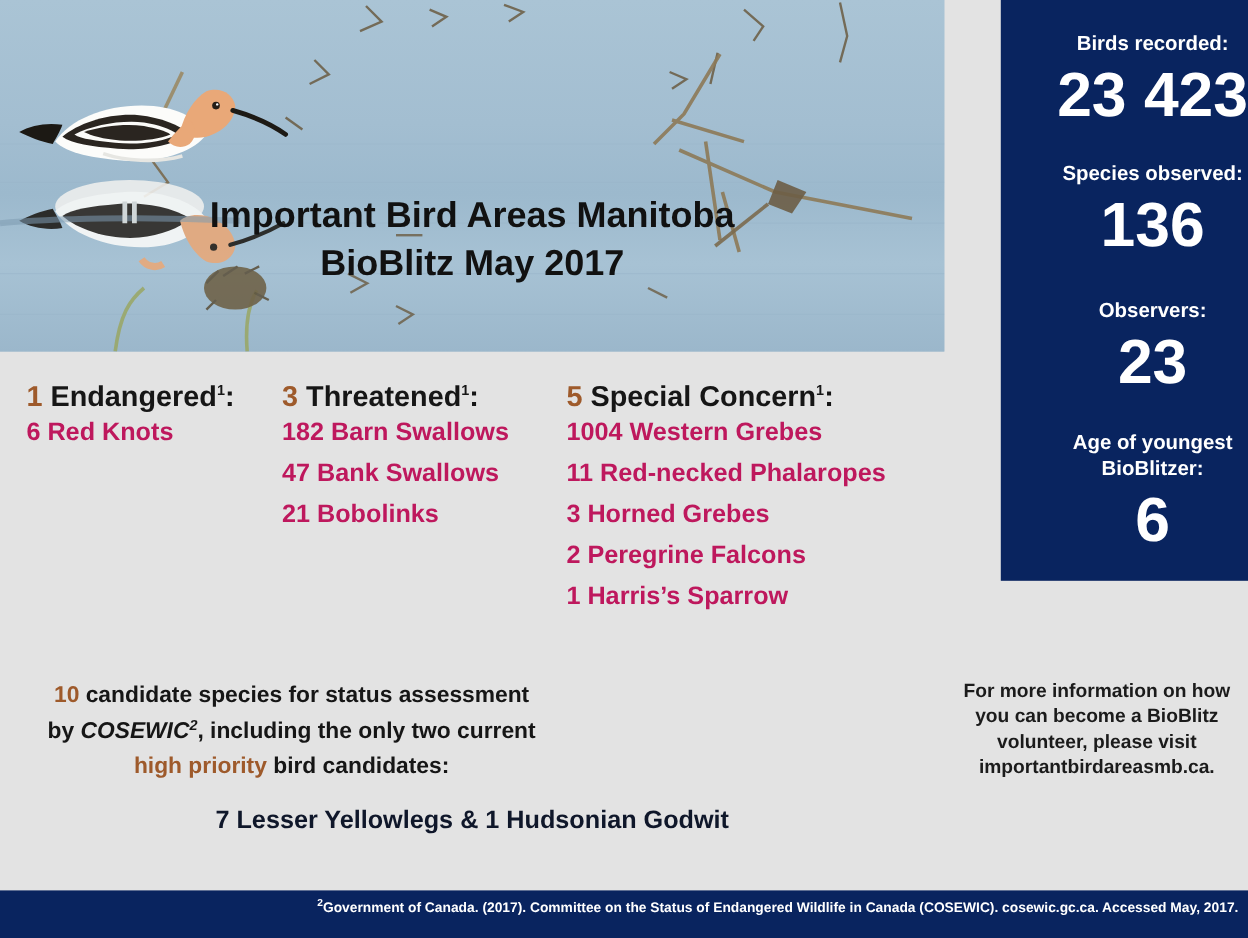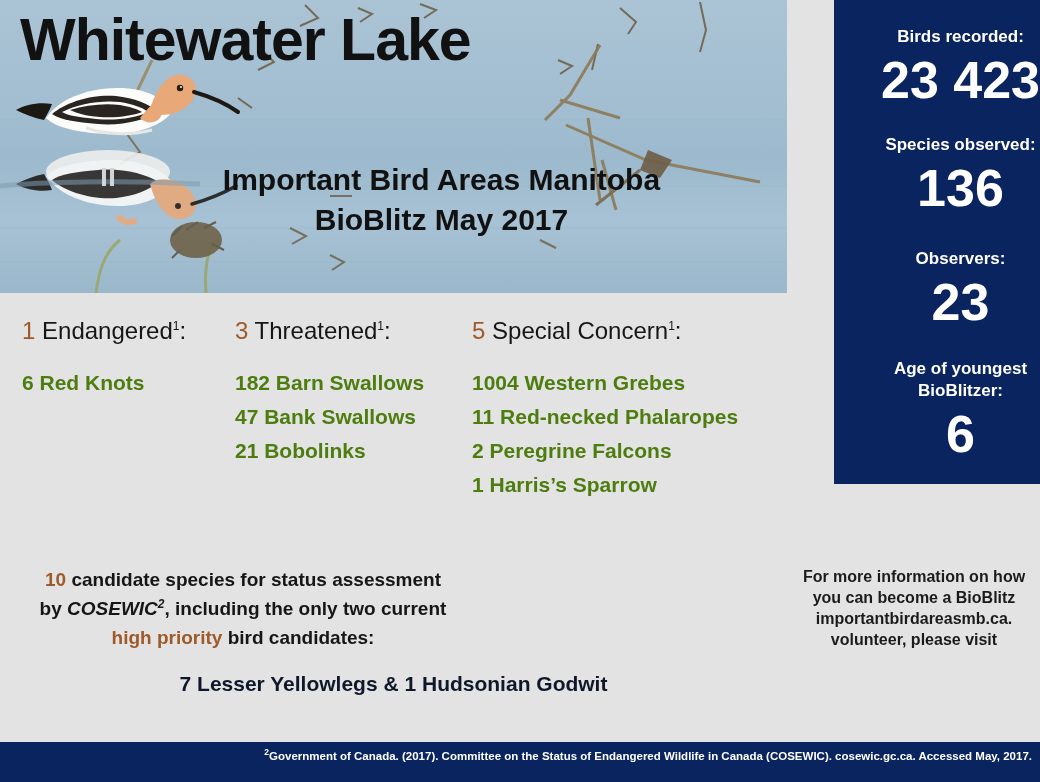--- a/index.html
+++ b/index.html
@@ -23,21 +23,20 @@
     position:absolute;left:20px;top:10px;
     font-size:59px;font-weight:bold;color:#111;
     letter-spacing:-1px;line-height:1.05;
     white-space:nowrap;
   }
   .title-sub{
     position:absolute;left:0;top:160px;width:787px;
     text-align:center;
     font-size:30px;font-weight:bold;color:#111;
     line-height:1.33;
-    margin-left:48px;
   }
   .title-sub .l2{display:block;}
 
   
   .stats{
     position:absolute;left:834px;top:0;width:253px;height:484px;
     background:#09245f;
     color:#fff;text-align:center;
     box-sizing:border-box;
     padding-top:26px;
@@ -57,27 +56,27 @@
   }
   .info-blurb span{display:block;}
 
   
   .cols{position:absolute;left:0;top:318px;width:787px;height:240px;}
   .col{position:absolute;top:0;}
   .col-a{left:22px;width:205px;}
   .col-b{left:235px;width:230px;}
   .col-c{left:472px;width:310px;}
   .col-head{
-    font-size:24px;font-weight:normal;color:#161616;
-    white-space:nowrap;line-height:1.1;margin-bottom:22px;
+    font-size:24px;font-weight:bold;color:#161616;
+    white-space:nowrap;line-height:1.1;
   }
   .col-head .num{color:#9e5a2b;}
   .col-head sup{font-size:12px;vertical-align:super;}
   .sp-item{
-    font-size:21px;font-weight:bold;color:#4d7c0f;
+    font-size:21px;font-weight:bold;color:#be185d;
     line-height:1.62;white-space:nowrap;
   }
 
   
   .cosewic{
     position:absolute;left:18px;top:566px;width:450px;
     text-align:center;font-size:19px;font-weight:bold;color:#161616;
     line-height:1.52;
   }
   .cosewic .accent{color:#9e5a2b;}
@@ -204,21 +203,20 @@
 
         <circle cx="180" cy="88" r="3.2" fill="#241d16"></circle>
         <circle cx="181" cy="87" r="1" fill="#fff"></circle>
 
         <path d="M194 92 C208 96 224 102 238 112" stroke="#1d1a15" stroke-width="4" fill="none" stroke-linecap="round"></path>
 
         <path d="M86 128 C104 134 130 136 152 130" stroke="#e6e6e2" stroke-width="3" fill="none"></path>
       </g>
     </svg>
 
-    <div class="title-main">Whitewater Lake</div>
     <div class="title-sub">
       <span class="l1">Important Bird Areas Manitoba</span>
       <span class="l2">BioBlitz May 2017</span>
     </div>
   </div>
 
   <div class="stats">
 
     <div class="stat s1">
       <div class="stat-label">Birds recorded:</div>
@@ -262,37 +260,38 @@
       <div class="sp-item">21 Bobolinks</div>
     </div>
 
     <div class="col col-c">
       <div class="col-head">
         <span class="num">5</span>
         <span>Special Concern</span><sup>1</sup><span>:</span>
       </div>
       <div class="sp-item">1004 Western Grebes</div>
       <div class="sp-item">11 Red-necked Phalaropes</div>
+      <div class="sp-item">3 Horned Grebes</div>
       <div class="sp-item">2 Peregrine Falcons</div>
       <div class="sp-item">1 Harris’s Sparrow</div>
     </div>
   </div>
 
   <div class="cosewic">
     <span class="line"><span class="accent">10</span><span> candidate species for status assessment</span></span>
     <span class="line"><span>by </span><span class="ital">COSEWIC</span><sup class="ital">2</sup><span>, including the only two current</span></span>
     <span class="line"><span class="accent">high priority</span><span> bird candidates:</span></span>
   </div>
 
   <div class="highlight-line">7 Lesser Yellowlegs &amp; 1 Hudsonian Godwit</div>
 
   <div class="info-blurb">
     <span>For more information on how</span>
     <span>you can become a BioBlitz</span>
+    <span>volunteer, please visit</span>
     <span>importantbirdareasmb.ca.</span>
-    <span>volunteer, please visit</span>
   </div>
 
   <div class="footbar">
     <div class="footnote"><sup>2</sup><span>Government of Canada. (2017). Committee on the Status of Endangered Wildlife in Canada (COSEWIC). cosewic.gc.ca. Accessed May, 2017.</span></div>
   </div>
 
 </div>
 
 </body></html>

